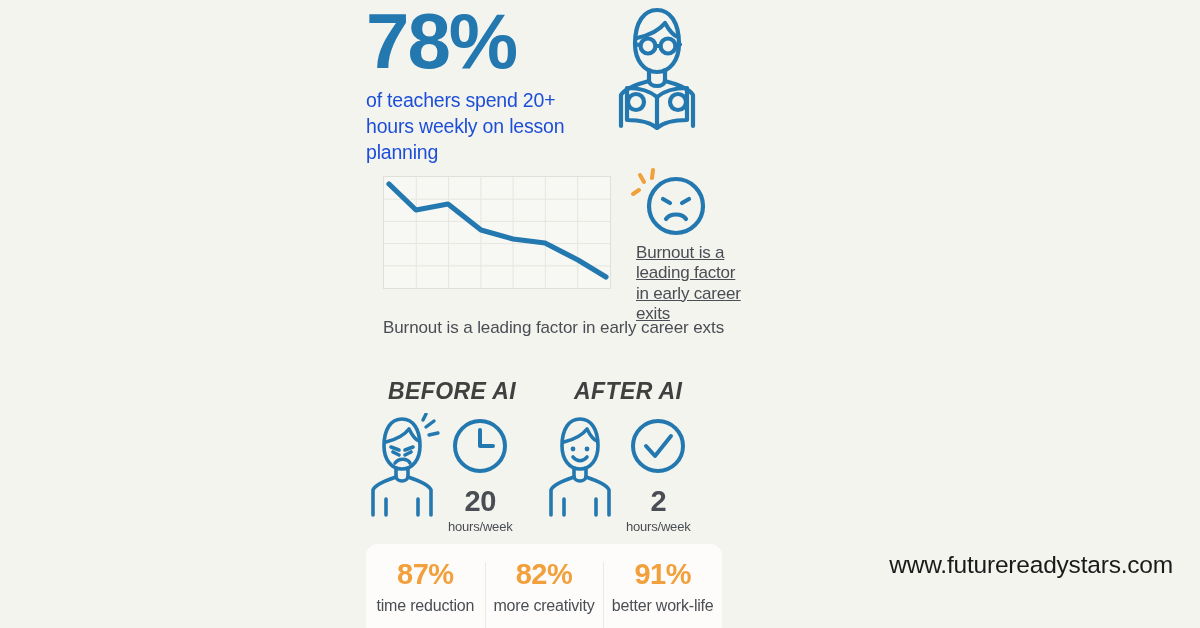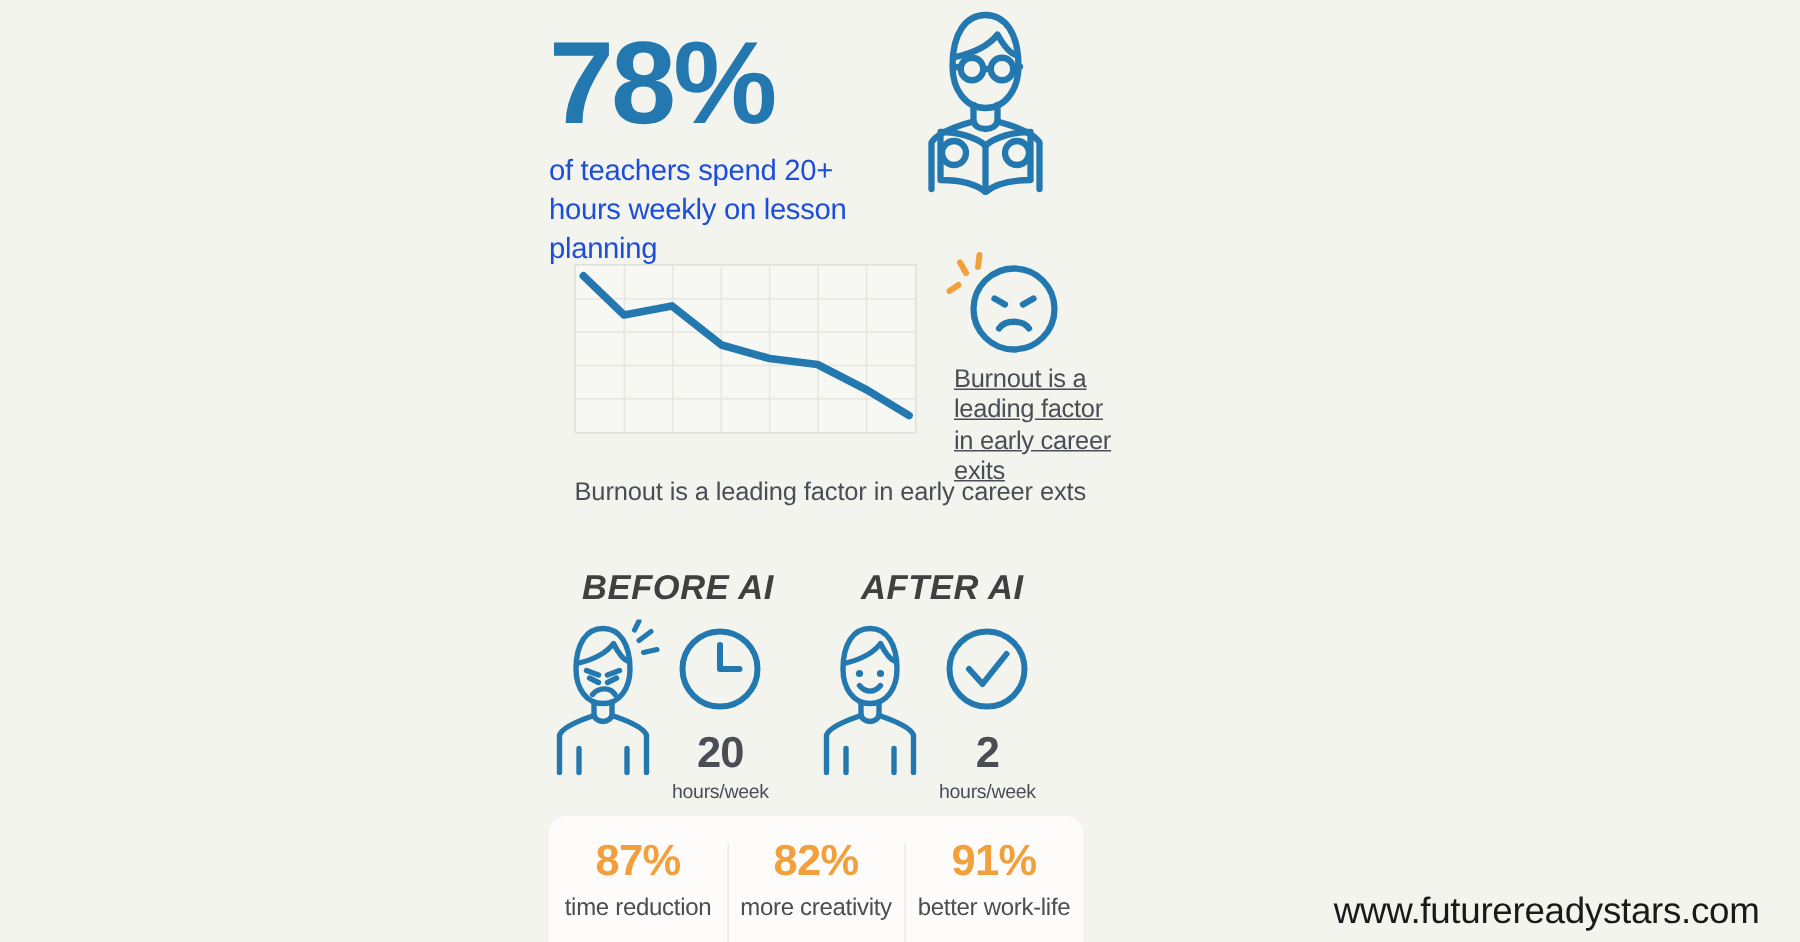--- a/index.html
+++ b/index.html
@@ -17,21 +17,21 @@
   .canvas {
     position: relative;
     width: 1200px;
     height: 628px;
   }
   .abs { position: absolute; }
 
   
   #stat-headline {
     left: 366px;
-    top: 20px;
+    top: 6px;
     width: 240px;
   }
   .big-pct {
     font-size: 78px;
     font-weight: 700;
     color: #2378b0;
     letter-spacing: -2px;
     line-height: 0.92;
     margin: 0;
   }
@@ -151,21 +151,20 @@
     letter-spacing: -0.2px;
   }
 
   
   #site-url {
     right: 27px;
     top: 551px;
     font-size: 24.5px;
     color: #1a1a1a;
     letter-spacing: -0.2px;
-    margin-top: 43px;
   }
 </style>
 </head>
 <body>
 
 <div class="canvas">
 
   <div class="abs" id="stat-headline">
     <div class="big-pct">78%</div>
     <div class="headline-desc">of teachers spend 20+ hours weekly on lesson planning</div>

